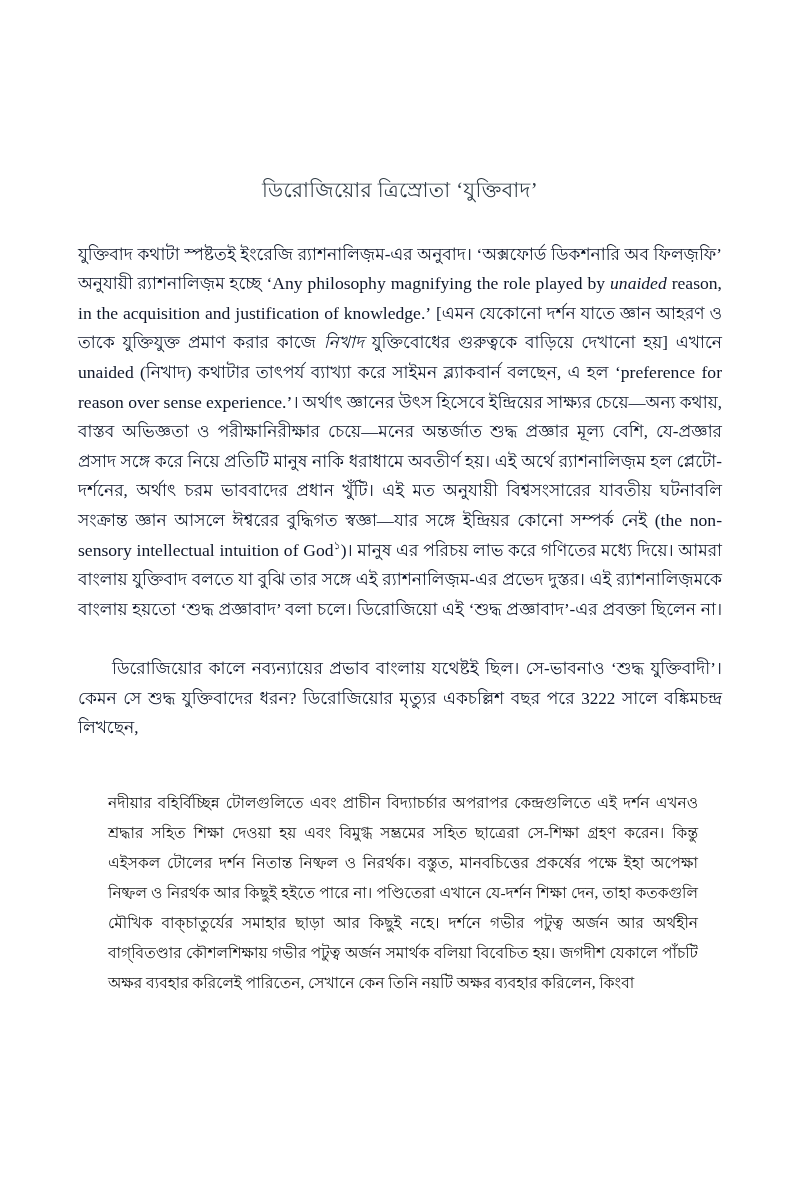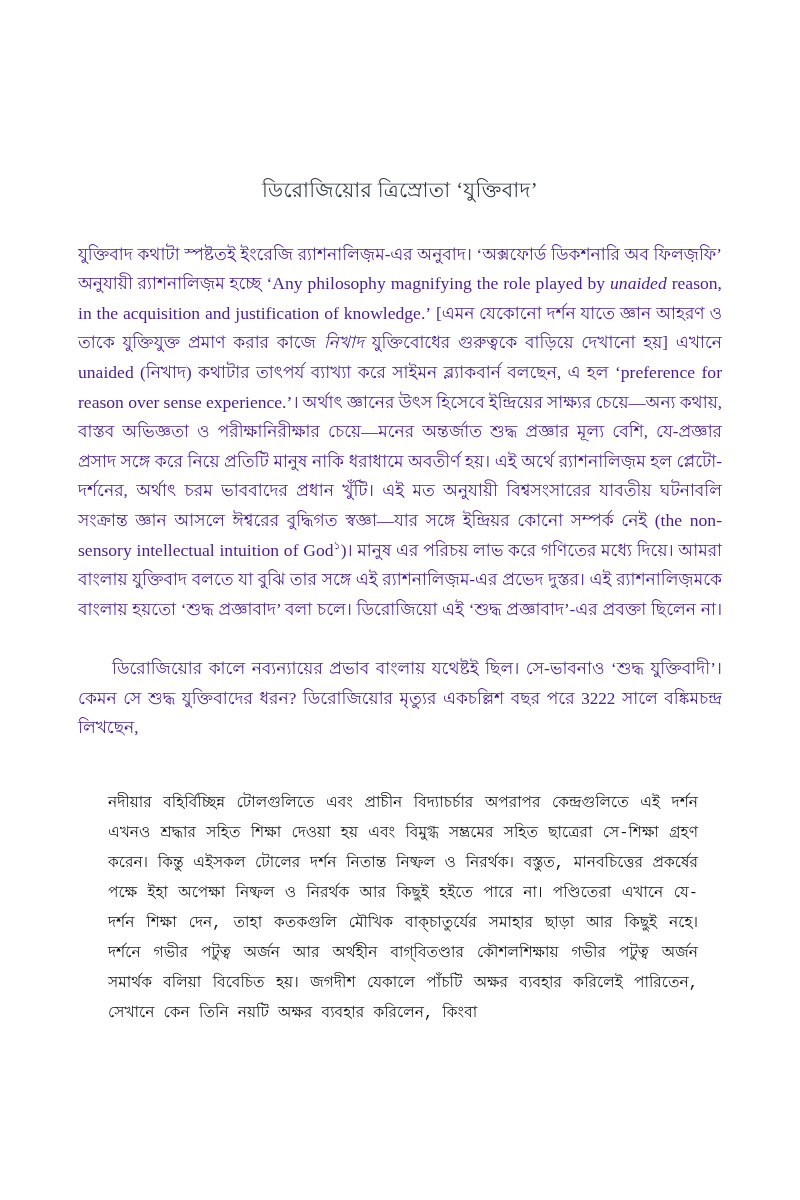--- a/index.html
+++ b/index.html
@@ -49,21 +49,21 @@
   .body-block {
     margin-top: 36px;
   }
 
   p.para {
     margin: 0;
     font-size: 17.1px;
     line-height: 29.6px;
     text-align: justify;
     text-justify: inter-word;
-    color: #4c1d95;
+    color: #0f172a;
     word-spacing: -0.2px;
   }
 
   p.para.indent {
     text-indent: 34px;
   }
 
   
   .en {
     font-family: "Liberation Serif", "DejaVu Serif", serif;
@@ -81,21 +81,20 @@
     font-size: 11px;
     vertical-align: super;
     line-height: 0;
   }
 
   
   .quote-block {
     margin-top: 16px;
     margin-left: 30px;
     margin-right: 24px;
-    font-family: Liberation Mono, monospace;
   }
 
   p.quote {
     margin: 0;
     font-size: 15.4px;
     line-height: 30px;
     text-align: justify;
     text-justify: inter-word;
     color: #161616;
   }

